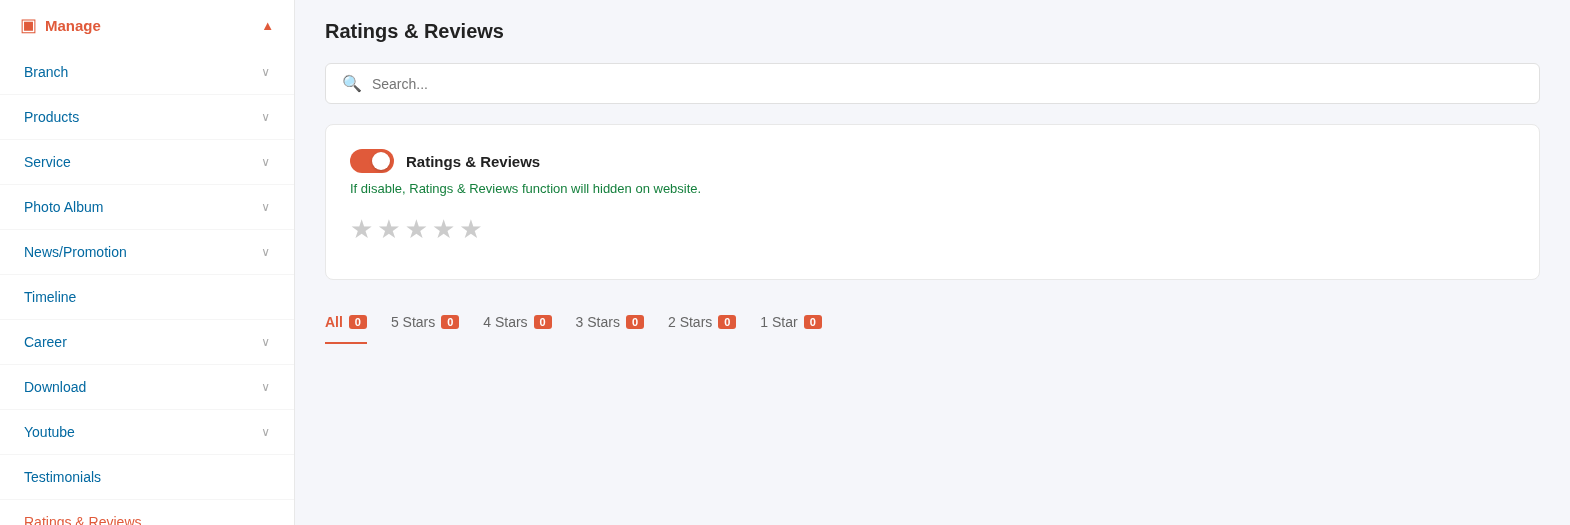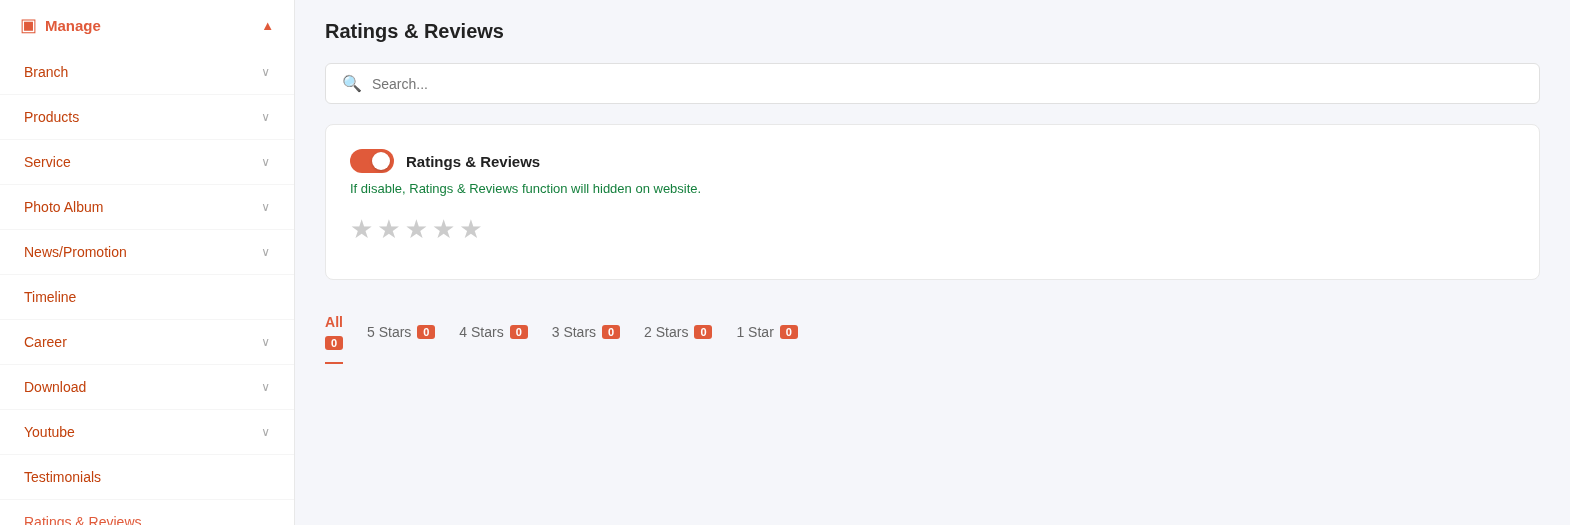--- a/index.html
+++ b/index.html
@@ -42,21 +42,21 @@
     .sidebar-item {
       display: flex;
       align-items: center;
       justify-content: space-between;
       padding: 14px 24px;
       cursor: pointer;
       border-bottom: 1px solid #f5f5f5;
     }
     .sidebar-item-label {
       font-size: 14px;
-      color: #c2410c;
+      color: #0369a1;
     }
     .sidebar-item-label.active {
       color: #e05a3a;
       font-weight: 500;
     }
     .sidebar-chevron {
       color: #aaa;
       font-size: 12px;
     }
 
@@ -175,21 +175,20 @@
       gap: 6px;
       padding: 10px 0 12px;
       cursor: pointer;
       font-size: 14px;
       color: #666;
       position: relative;
     }
     .tab.active {
       color: #e05a3a;
       font-weight: 600;
-      flex-direction: column;
     }
     .tab.active::after {
       content: '';
       position: absolute;
       bottom: -2px;
       left: 0;
       right: 0;
       height: 2px;
       background: #e05a3a;
     }

